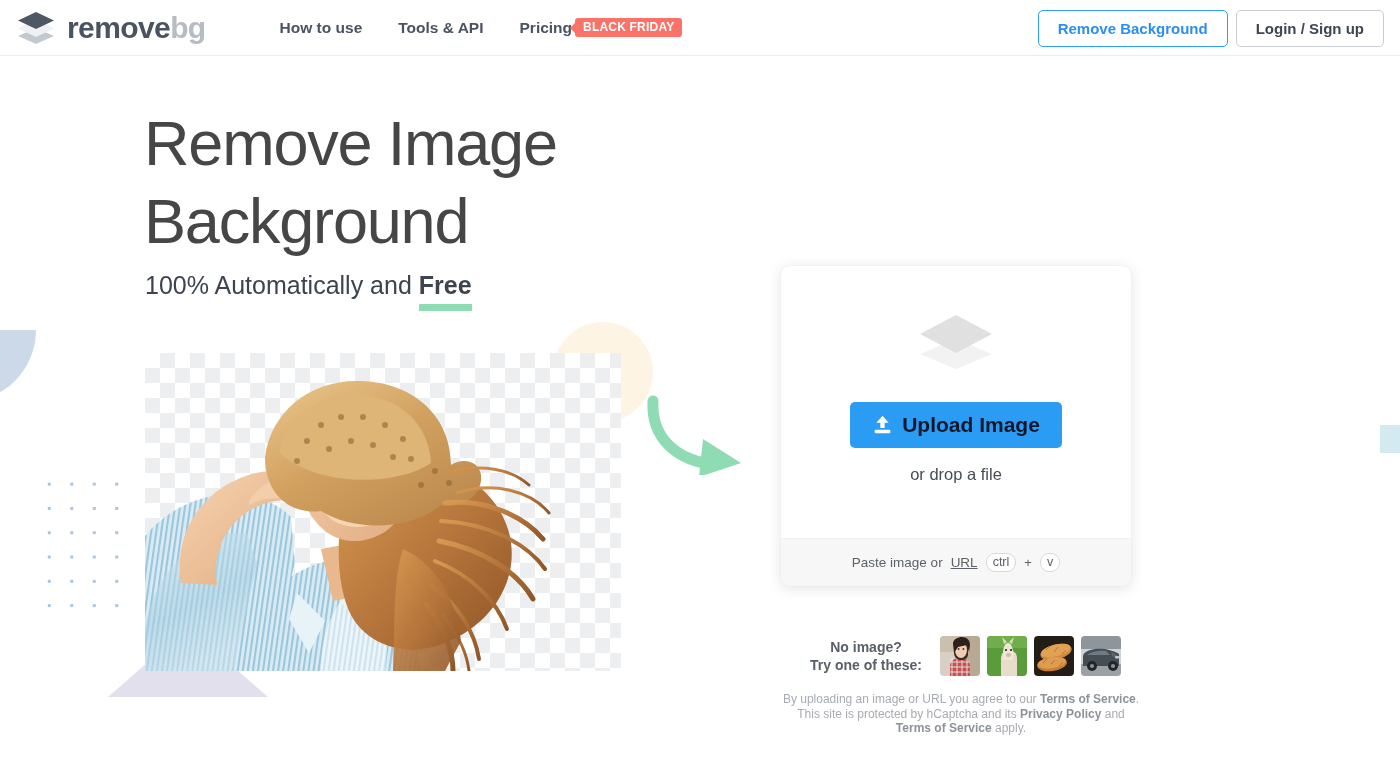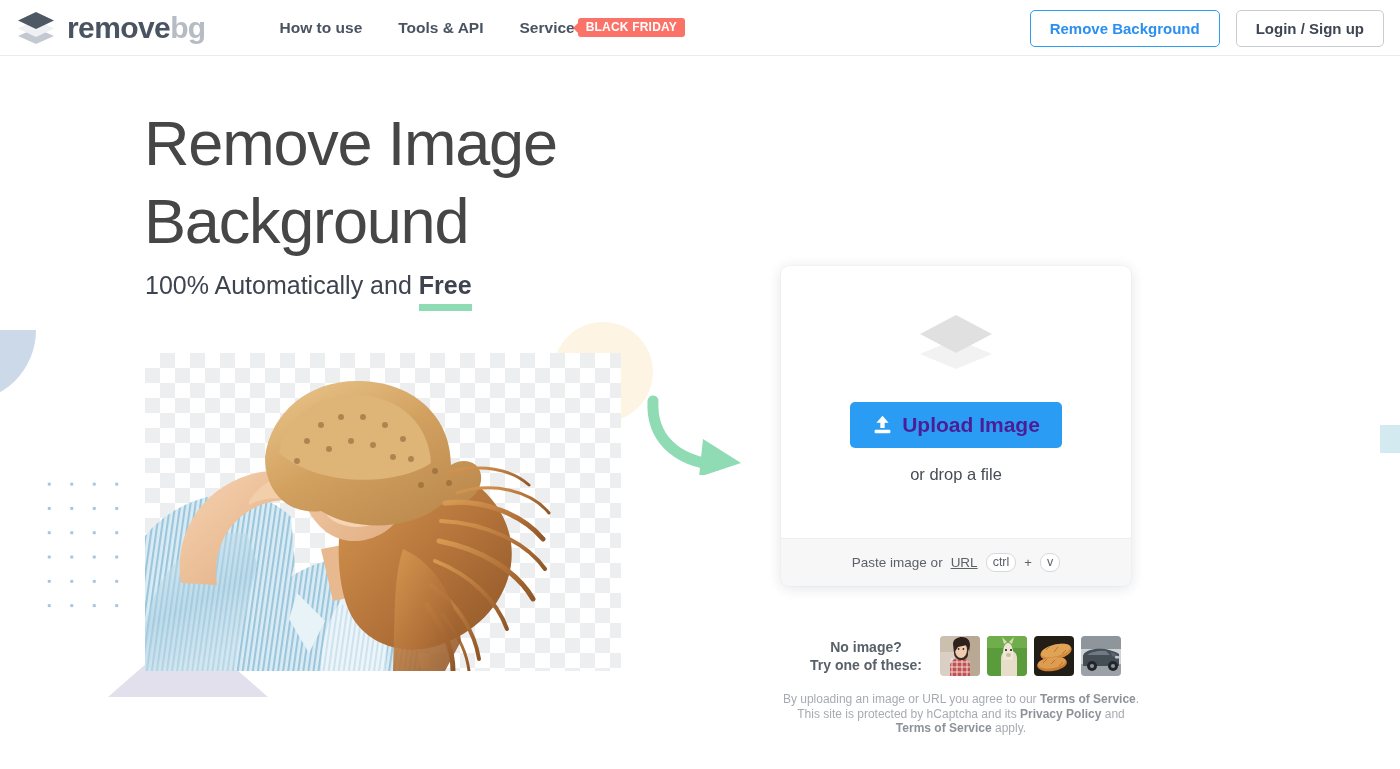--- a/index.html
+++ b/index.html
@@ -93,21 +93,21 @@
     border-right: 6px solid #fa7268;
   }
 
   .header-actions {
     position: absolute;
     right: 16px;
     top: 0;
     height: 56px;
     display: flex;
     align-items: center;
-    gap: 16px;
+    gap: 8px;
   }
   .btn-outline {
     height: 37px;
     padding: 0 19px;
     border-radius: 5px;
     font-size: 15px;
     font-weight: 700;
     background: #ffffff;
     cursor: pointer;
     display: flex;
@@ -236,21 +236,21 @@
     display: flex;
     flex-direction: column;
     align-items: center;
     justify-content: center;
     padding-bottom: 8px;
   }
   .layers-icon { width: 80px; height: 56px; display: block; margin-bottom: 33px; }
 
   .btn-upload {
     background: #2b9cf4;
-    color: #4c1d95;
+    color: #0f172a;
     border: none;
     border-radius: 5px;
     height: 46px;
     padding: 0 22px;
     font-size: 21px;
     font-weight: 700;
     font-family: "Liberation Sans", sans-serif;
     display: flex;
     align-items: center;
     gap: 9px;
@@ -345,21 +345,21 @@
     </svg>
     <span class="brand-text">
       <span class="brand-remove">remove</span><span class="brand-bg">bg</span>
     </span>
   </a>
 
   <nav class="nav">
     <a class="nav-link">How to use</a>
     <a class="nav-link">Tools &amp; API</a>
     <span class="nav-pricing-wrap">
-      <a class="nav-link">Service</a>
+      <a class="nav-link">Pricing</a>
       <span class="bf-badge">BLACK FRIDAY</span>
     </span>
   </nav>
 
   <div class="header-actions">
     <button class="btn-outline btn-remove-bg">Remove Background</button>
     <button class="btn-outline btn-login">Login / Sign up</button>
   </div>
 </div>
 

